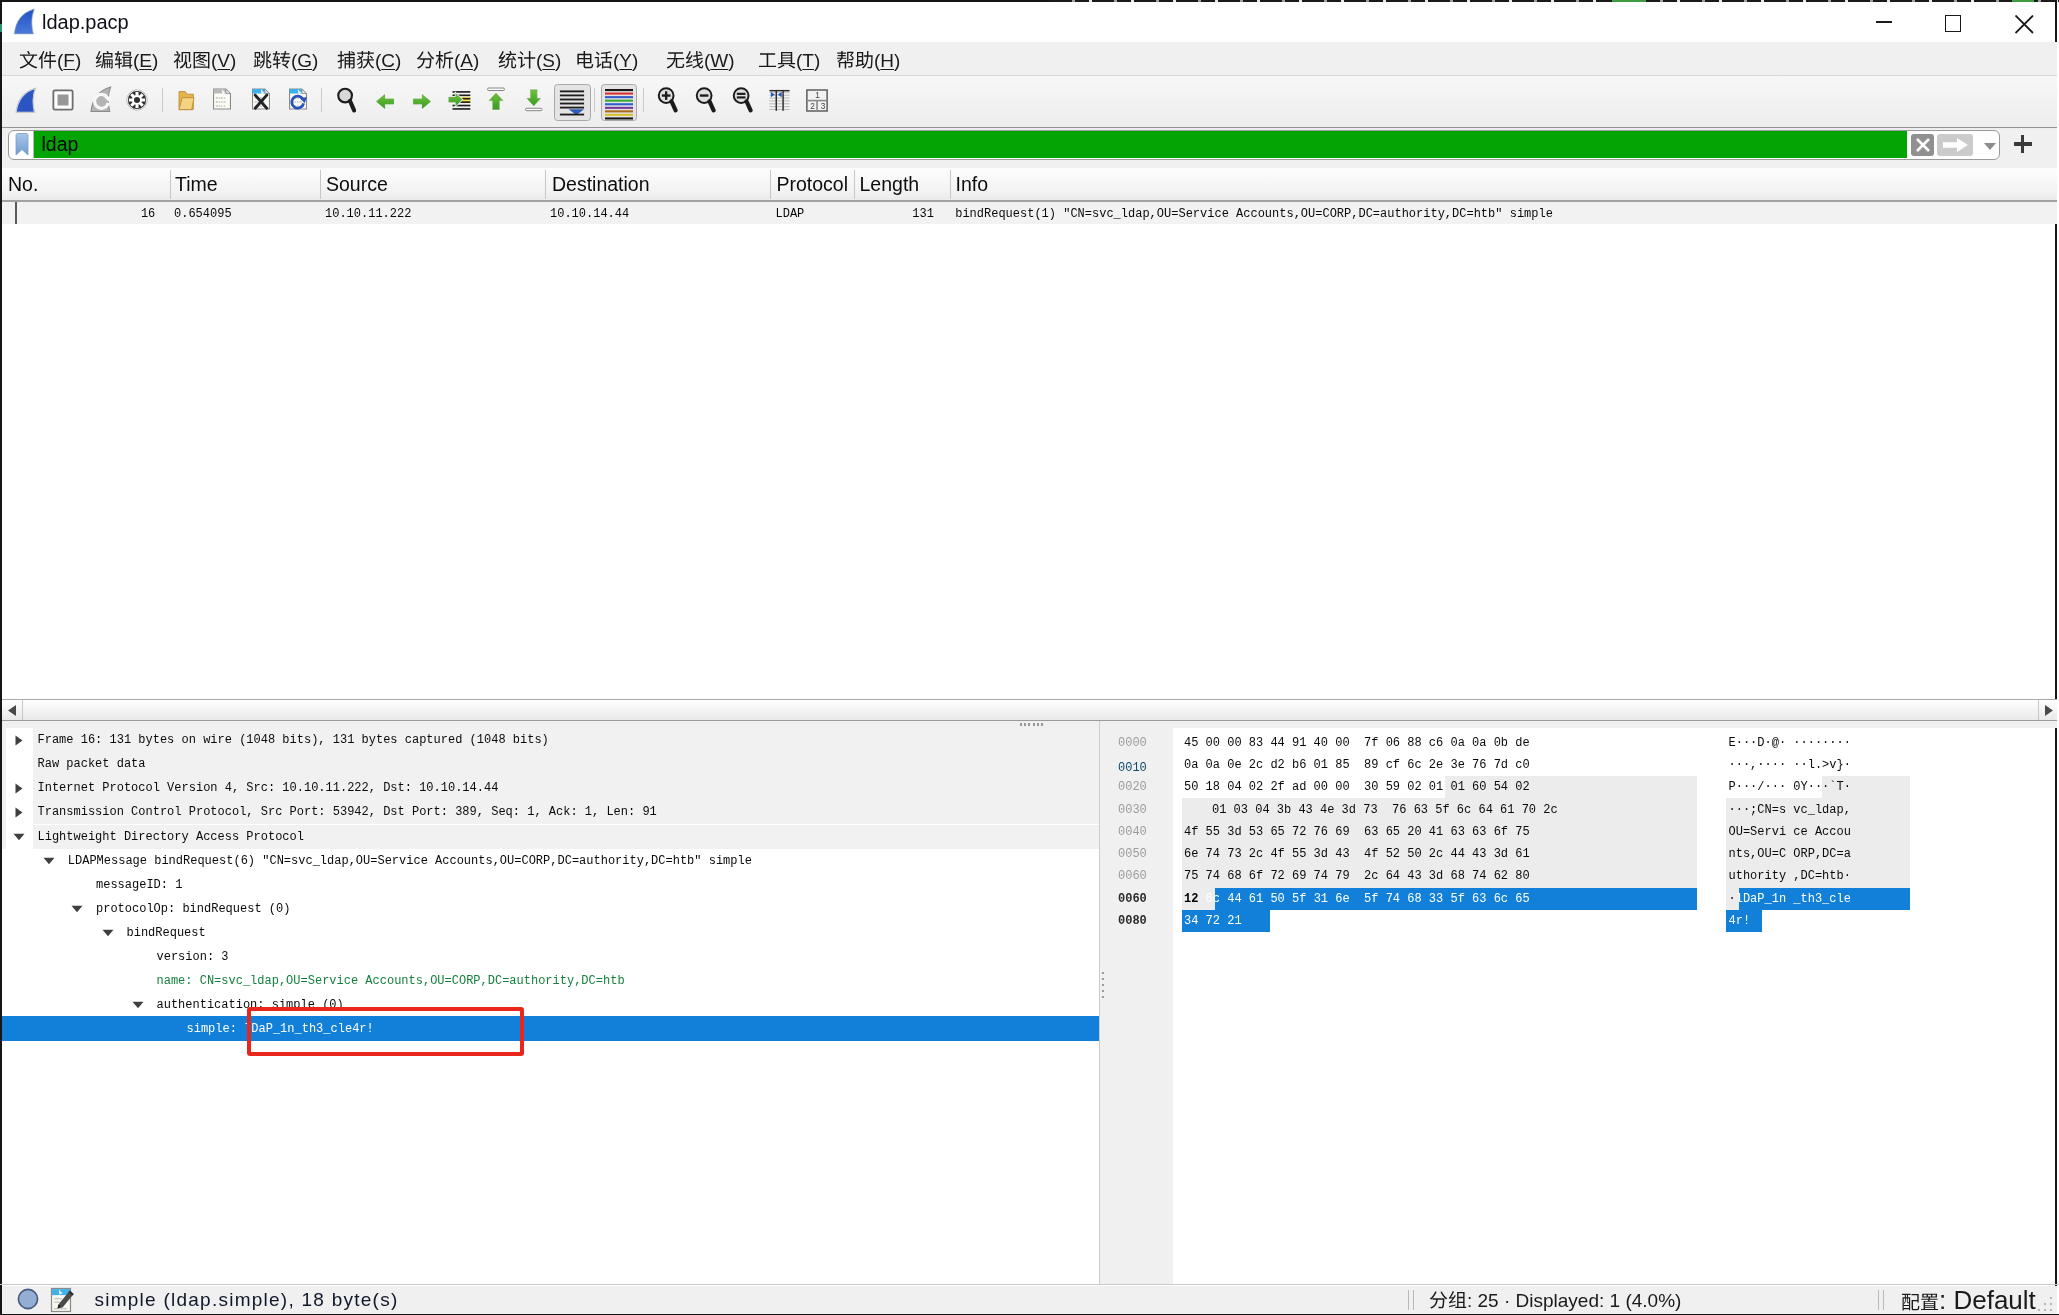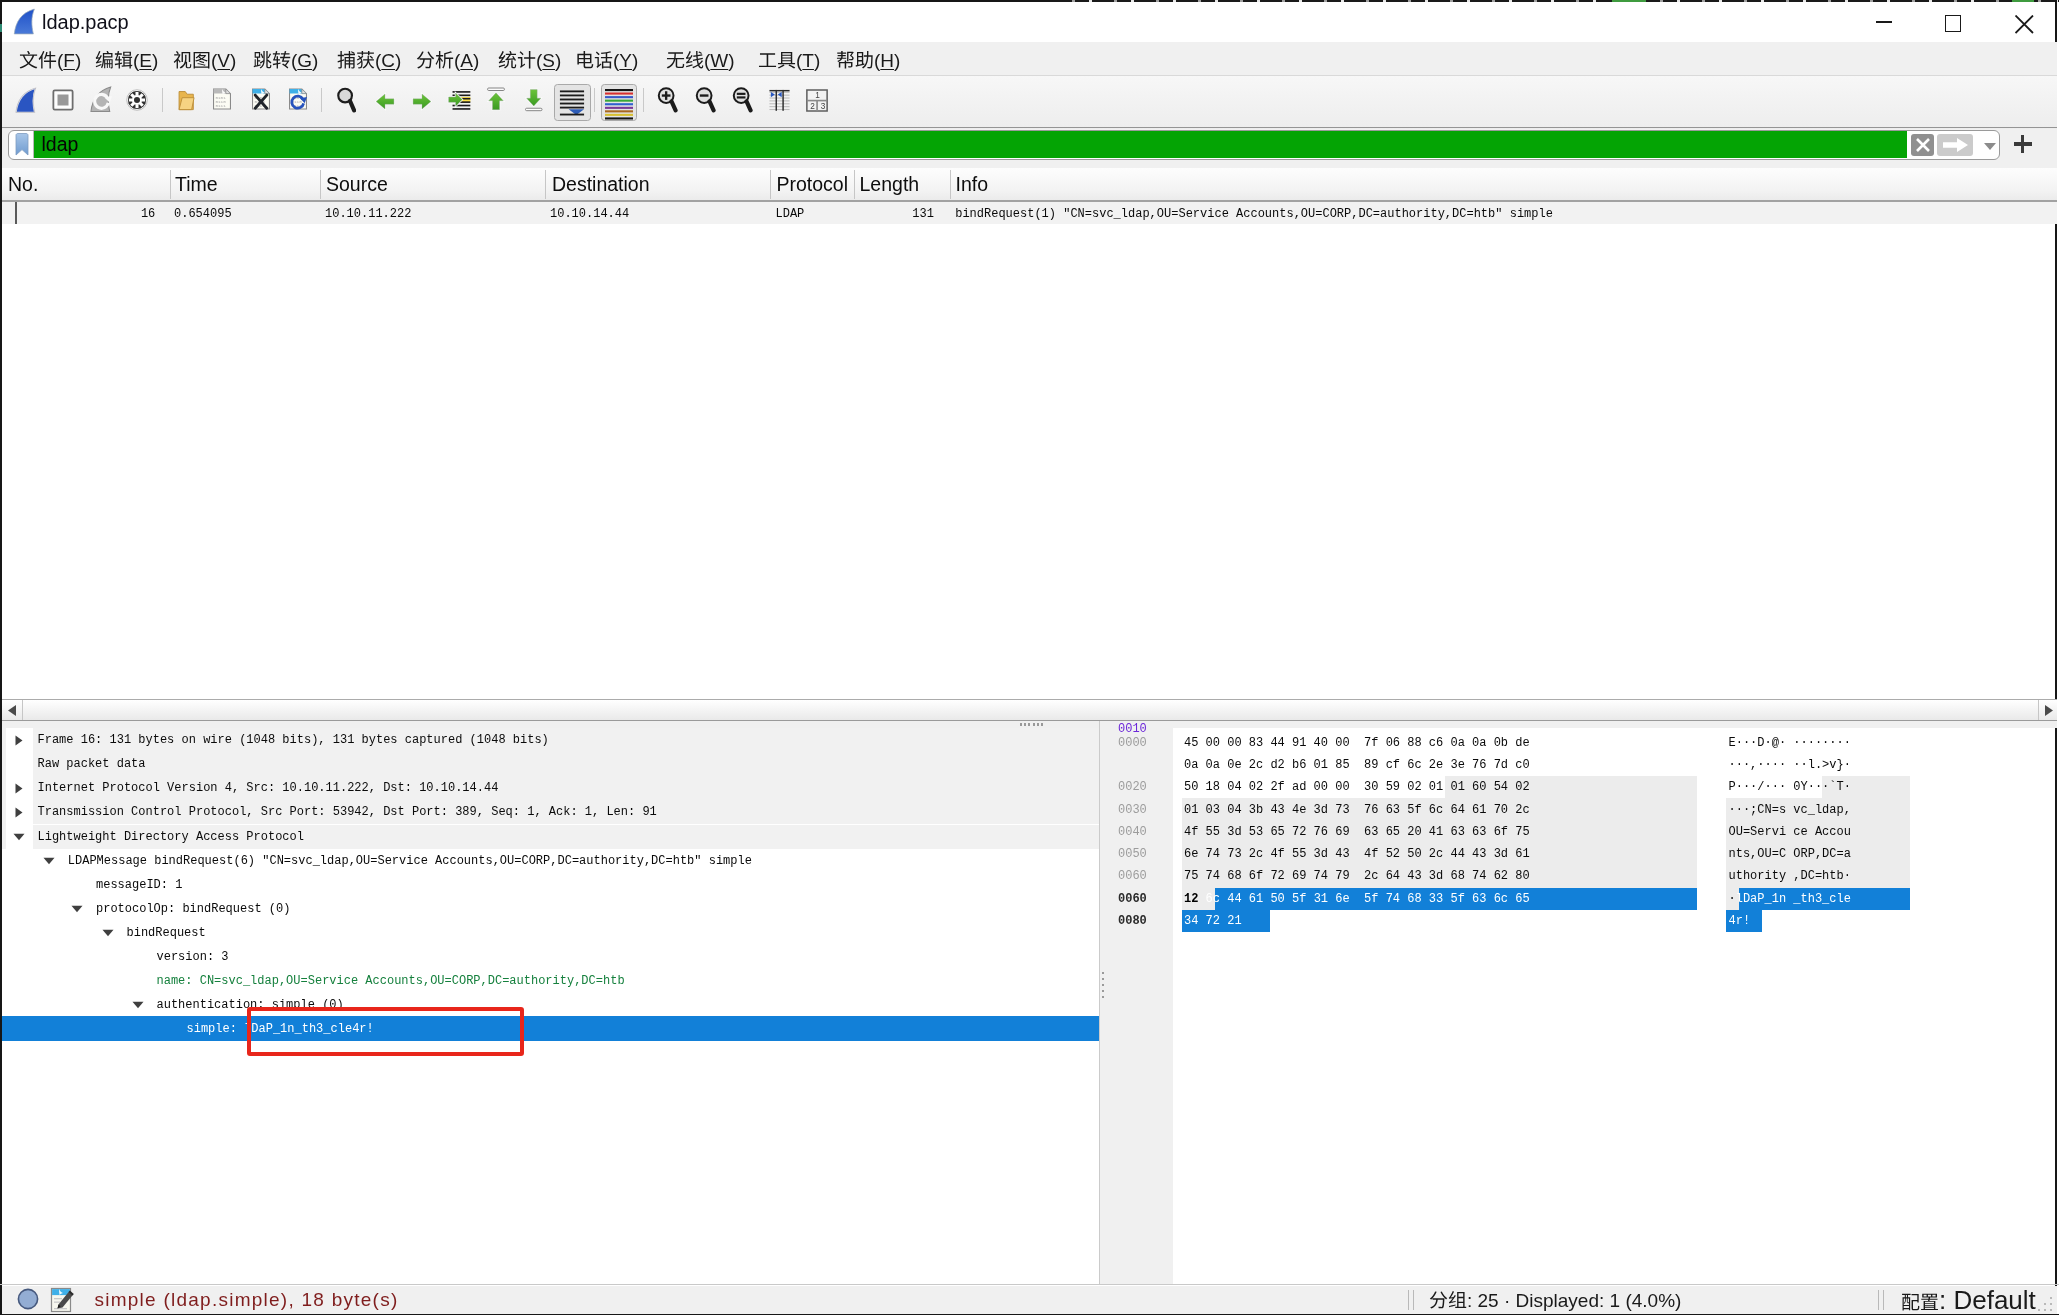--- a/index.html
+++ b/index.html
@@ -393,32 +393,32 @@
 <div class="ab" style="left:1098.6px;top:721px;width:1.3px;height:563px;background:#cbcbcb;"></div>
 <div class="ab" style="left:1099.9px;top:721px;width:73.6px;height:563px;background:#f0f0f0;"></div>
 <div class="ab" style="left:1101.6px;top:971.5px;width:2.2px;height:2.4px;background:#9a9a9a;"></div>
 <div class="ab" style="left:1101.6px;top:977.5px;width:2.2px;height:2.4px;background:#9a9a9a;"></div>
 <div class="ab" style="left:1101.6px;top:983.5px;width:2.2px;height:2.4px;background:#9a9a9a;"></div>
 <div class="ab" style="left:1101.6px;top:989.5px;width:2.2px;height:2.4px;background:#9a9a9a;"></div>
 <div class="ab" style="left:1101.6px;top:995.5px;width:2.2px;height:2.4px;background:#9a9a9a;"></div>
 <div class="ab m" style="left:1118px;top:731.5px;line-height:22.32px;color:#9c9c9c">0000</div>
 <div class="ab m" style="left:1184.0px;top:731.5px;line-height:22.32px">45 00 00 83 44 91 40 00  7f 06 88 c6 0a 0a 0b de</div>
 <div class="ab m" style="left:1728.5px;top:731.5px;line-height:22.32px">E···D·@· ········</div>
-<div class="ab m" style="left:1118px;top:718px;line-height:22.32px;color:#6d28d9">0010</div>
+<div class="ab m" style="left:1118px;top:757px;line-height:22.32px;color:#0c4a6e">0010</div>
 <div class="ab m" style="left:1184.0px;top:753.8px;line-height:22.32px">0a 0a 0e 2c d2 b6 01 85  89 cf 6c 2e 3e 76 7d c0</div>
 <div class="ab m" style="left:1728.5px;top:753.8px;line-height:22.32px">···,···· ··l.&gt;v}·</div>
 <div class="ab" style="left:1445.05px;top:776.14px;width:251.52600000000007px;height:22.32px;background:#ececec;"></div>
 <div class="ab" style="left:1821.558px;top:776.14px;width:88.4960000000001px;height:22.32px;background:#ececec;"></div>
 <div class="ab m" style="left:1118px;top:776.1px;line-height:22.32px;color:#9c9c9c">0020</div>
 <div class="ab m" style="left:1184.0px;top:776.1px;line-height:22.32px">50 18 04 02 2f ad 00 00  30 59 02 01 01 60 54 02</div>
 <div class="ab m" style="left:1728.5px;top:776.1px;line-height:22.32px">P···/··· 0Y···`T·</div>
 <div class="ab" style="left:1181.5px;top:798.46px;width:515.076px;height:22.32px;background:#ececec;"></div>
 <div class="ab" style="left:1725.5px;top:798.46px;width:184.5540000000001px;height:22.32px;background:#ececec;"></div>
 <div class="ab m" style="left:1118px;top:798.5px;line-height:22.32px;color:#9c9c9c">0030</div>
-<div class="ab m" style="left:1184.0px;top:798.5px;line-height:22.32px">01 03 04 3b 43 4e 3d 73  76 63 5f 6c 64 61 70 2c</div>
+<div class="ab m" style="left:1212px;top:798.5px;line-height:22.32px">01 03 04 3b 43 4e 3d 73  76 63 5f 6c 64 61 70 2c</div>
 <div class="ab m" style="left:1728.5px;top:798.5px;line-height:22.32px">···;CN=s vc_ldap,</div>
 <div class="ab" style="left:1181.5px;top:820.78px;width:515.076px;height:22.32px;background:#ececec;"></div>
 <div class="ab" style="left:1725.5px;top:820.78px;width:184.5540000000001px;height:22.32px;background:#ececec;"></div>
 <div class="ab m" style="left:1118px;top:820.8px;line-height:22.32px;color:#9c9c9c">0040</div>
 <div class="ab m" style="left:1184.0px;top:820.8px;line-height:22.32px">4f 55 3d 53 65 72 76 69  63 65 20 41 63 63 6f 75</div>
 <div class="ab m" style="left:1728.5px;top:820.8px;line-height:22.32px">OU=Servi ce Accou</div>
 <div class="ab" style="left:1181.5px;top:843.1px;width:515.076px;height:22.32px;background:#ececec;"></div>
 <div class="ab" style="left:1725.5px;top:843.1px;width:184.5540000000001px;height:22.32px;background:#ececec;"></div>
 <div class="ab m" style="left:1118px;top:843.1px;line-height:22.32px;color:#9c9c9c">0050</div>
 <div class="ab m" style="left:1184.0px;top:843.1px;line-height:22.32px">6e 74 73 2c 4f 55 3d 43  4f 52 50 2c 44 43 3d 61</div>
@@ -449,21 +449,21 @@
 <rect x="1.5" y="1.5" width="19" height="23" fill="#f7f7ee" stroke="#8a8a8a" stroke-width="1.2"></rect>
 <rect x="2.1" y="2.1" width="17.8" height="6" fill="#3fb0e8"></rect>
 <path d="M9 2.1 C10 4.5 11.5 5.7 13 6.1 C11 6.6 10 7.3 9.6 8.3 C9.1 6 9 4 9 2.1 Z" fill="#fff" opacity="0.92"></path>
 <rect x="4" y="11" width="8" height="1.3" fill="#c9c9c9"></rect>
     <rect x="4" y="14.5" width="6" height="1.3" fill="#c9c9c9"></rect>
     <rect x="4" y="21" width="13" height="1.3" fill="#c9c9c9"></rect>
 <polygon points="8.5,17.5 19,4.5 23,7.8 12.5,20.5 7.5,21.5" fill="#4a4a4a"></polygon>
 <polygon points="8.5,17.5 10.5,19.2 7.5,21.5" fill="#1a1a1a"></polygon>
 <polygon points="19.8,3.6 23.8,6.9 22.6,8.4 18.6,5.1" fill="#2a2a2a"></polygon>
 </svg>
-<div class="ab s" style="left:94.5px;top:1288px;line-height:24px;color:#7f1d1d;letter-spacing:1.25px">simple (ldap.simple), 18 byte(s)</div>
+<div class="ab s" style="left:94.5px;top:1288px;line-height:24px;color:#0f172a;letter-spacing:1.25px">simple (ldap.simple), 18 byte(s)</div>
 <div class="ab" style="left:1407.5px;top:1290px;width:1.2px;height:20px;background:#b9b9b9;"></div>
 <div class="ab" style="left:1412.5px;top:1290px;width:1.2px;height:20px;background:#b9b9b9;"></div>
 <div class="ab" style="left:1429px;top:1288px;line-height:24px;white-space:nowrap;font-size:19px;color:#1a1a1a"><svg width="38" height="19" style="overflow:visible" viewBox="0 0 38 19">
       <path transform="translate(0,19) scale(0.019000,-0.019000)" fill="#1a1a1a" d="M673 822 604 794C675 646 795 483 900 393C915 413 942 441 961 456C857 534 735 687 673 822ZM324 820C266 667 164 528 44 442C62 428 95 399 108 384C135 406 161 430 187 457V388H380C357 218 302 59 65 -19C82 -35 102 -64 111 -83C366 9 432 190 459 388H731C720 138 705 40 680 14C670 4 658 2 637 2C614 2 552 2 487 8C501 -13 510 -45 512 -67C575 -71 636 -72 670 -69C704 -66 727 -59 748 -34C783 5 796 119 811 426C812 436 812 462 812 462H192C277 553 352 670 404 798Z"></path>
       <path transform="translate(19,19) scale(0.019000,-0.019000)" fill="#1a1a1a" d="M48 58 63 -14C157 10 282 42 401 73L394 137C266 106 134 76 48 58ZM481 790V11H380V-58H959V11H872V790ZM553 11V207H798V11ZM553 466H798V274H553ZM553 535V721H798V535ZM66 423C81 430 105 437 242 454C194 388 150 335 130 315C97 278 71 253 49 249C58 231 69 197 73 182C94 194 129 204 401 259C400 274 400 302 402 321L182 281C265 370 346 480 415 591L355 628C334 591 311 555 288 520L143 504C207 590 269 701 318 809L250 840C205 719 126 588 102 555C79 521 60 497 42 493C50 473 62 438 66 423Z"></path>
     </svg><span>: 25 · Displayed: 1 (4.0%)</span></div>
 <div class="ab" style="left:1877.5px;top:1290px;width:1.2px;height:20px;background:#b9b9b9;"></div>
 <div class="ab" style="left:1882.5px;top:1290px;width:1.2px;height:20px;background:#b9b9b9;"></div>
 <div class="ab" style="left:1901px;top:1288px;line-height:24px;white-space:nowrap;font-size:26px;color:#1a1a1a"><svg width="38" height="19" style="overflow:visible" viewBox="0 0 38 19">
       <path transform="translate(0,19) scale(0.019000,-0.019000)" fill="#1a1a1a" d="M554 795V723H858V480H557V46C557 -46 585 -70 678 -70C697 -70 825 -70 846 -70C937 -70 959 -24 968 139C947 144 916 158 898 171C893 27 886 1 841 1C813 1 707 1 686 1C640 1 631 8 631 46V408H858V340H930V795ZM143 158H420V54H143ZM143 214V553H211V474C211 420 201 355 143 304C153 298 169 283 176 274C239 332 253 412 253 473V553H309V364C309 316 321 307 361 307C368 307 402 307 410 307H420V214ZM57 801V734H201V618H82V-76H143V-7H420V-62H482V618H369V734H505V801ZM255 618V734H314V618ZM352 553H420V351L417 353C415 351 413 350 402 350C395 350 370 350 365 350C353 350 352 352 352 365Z"></path>

